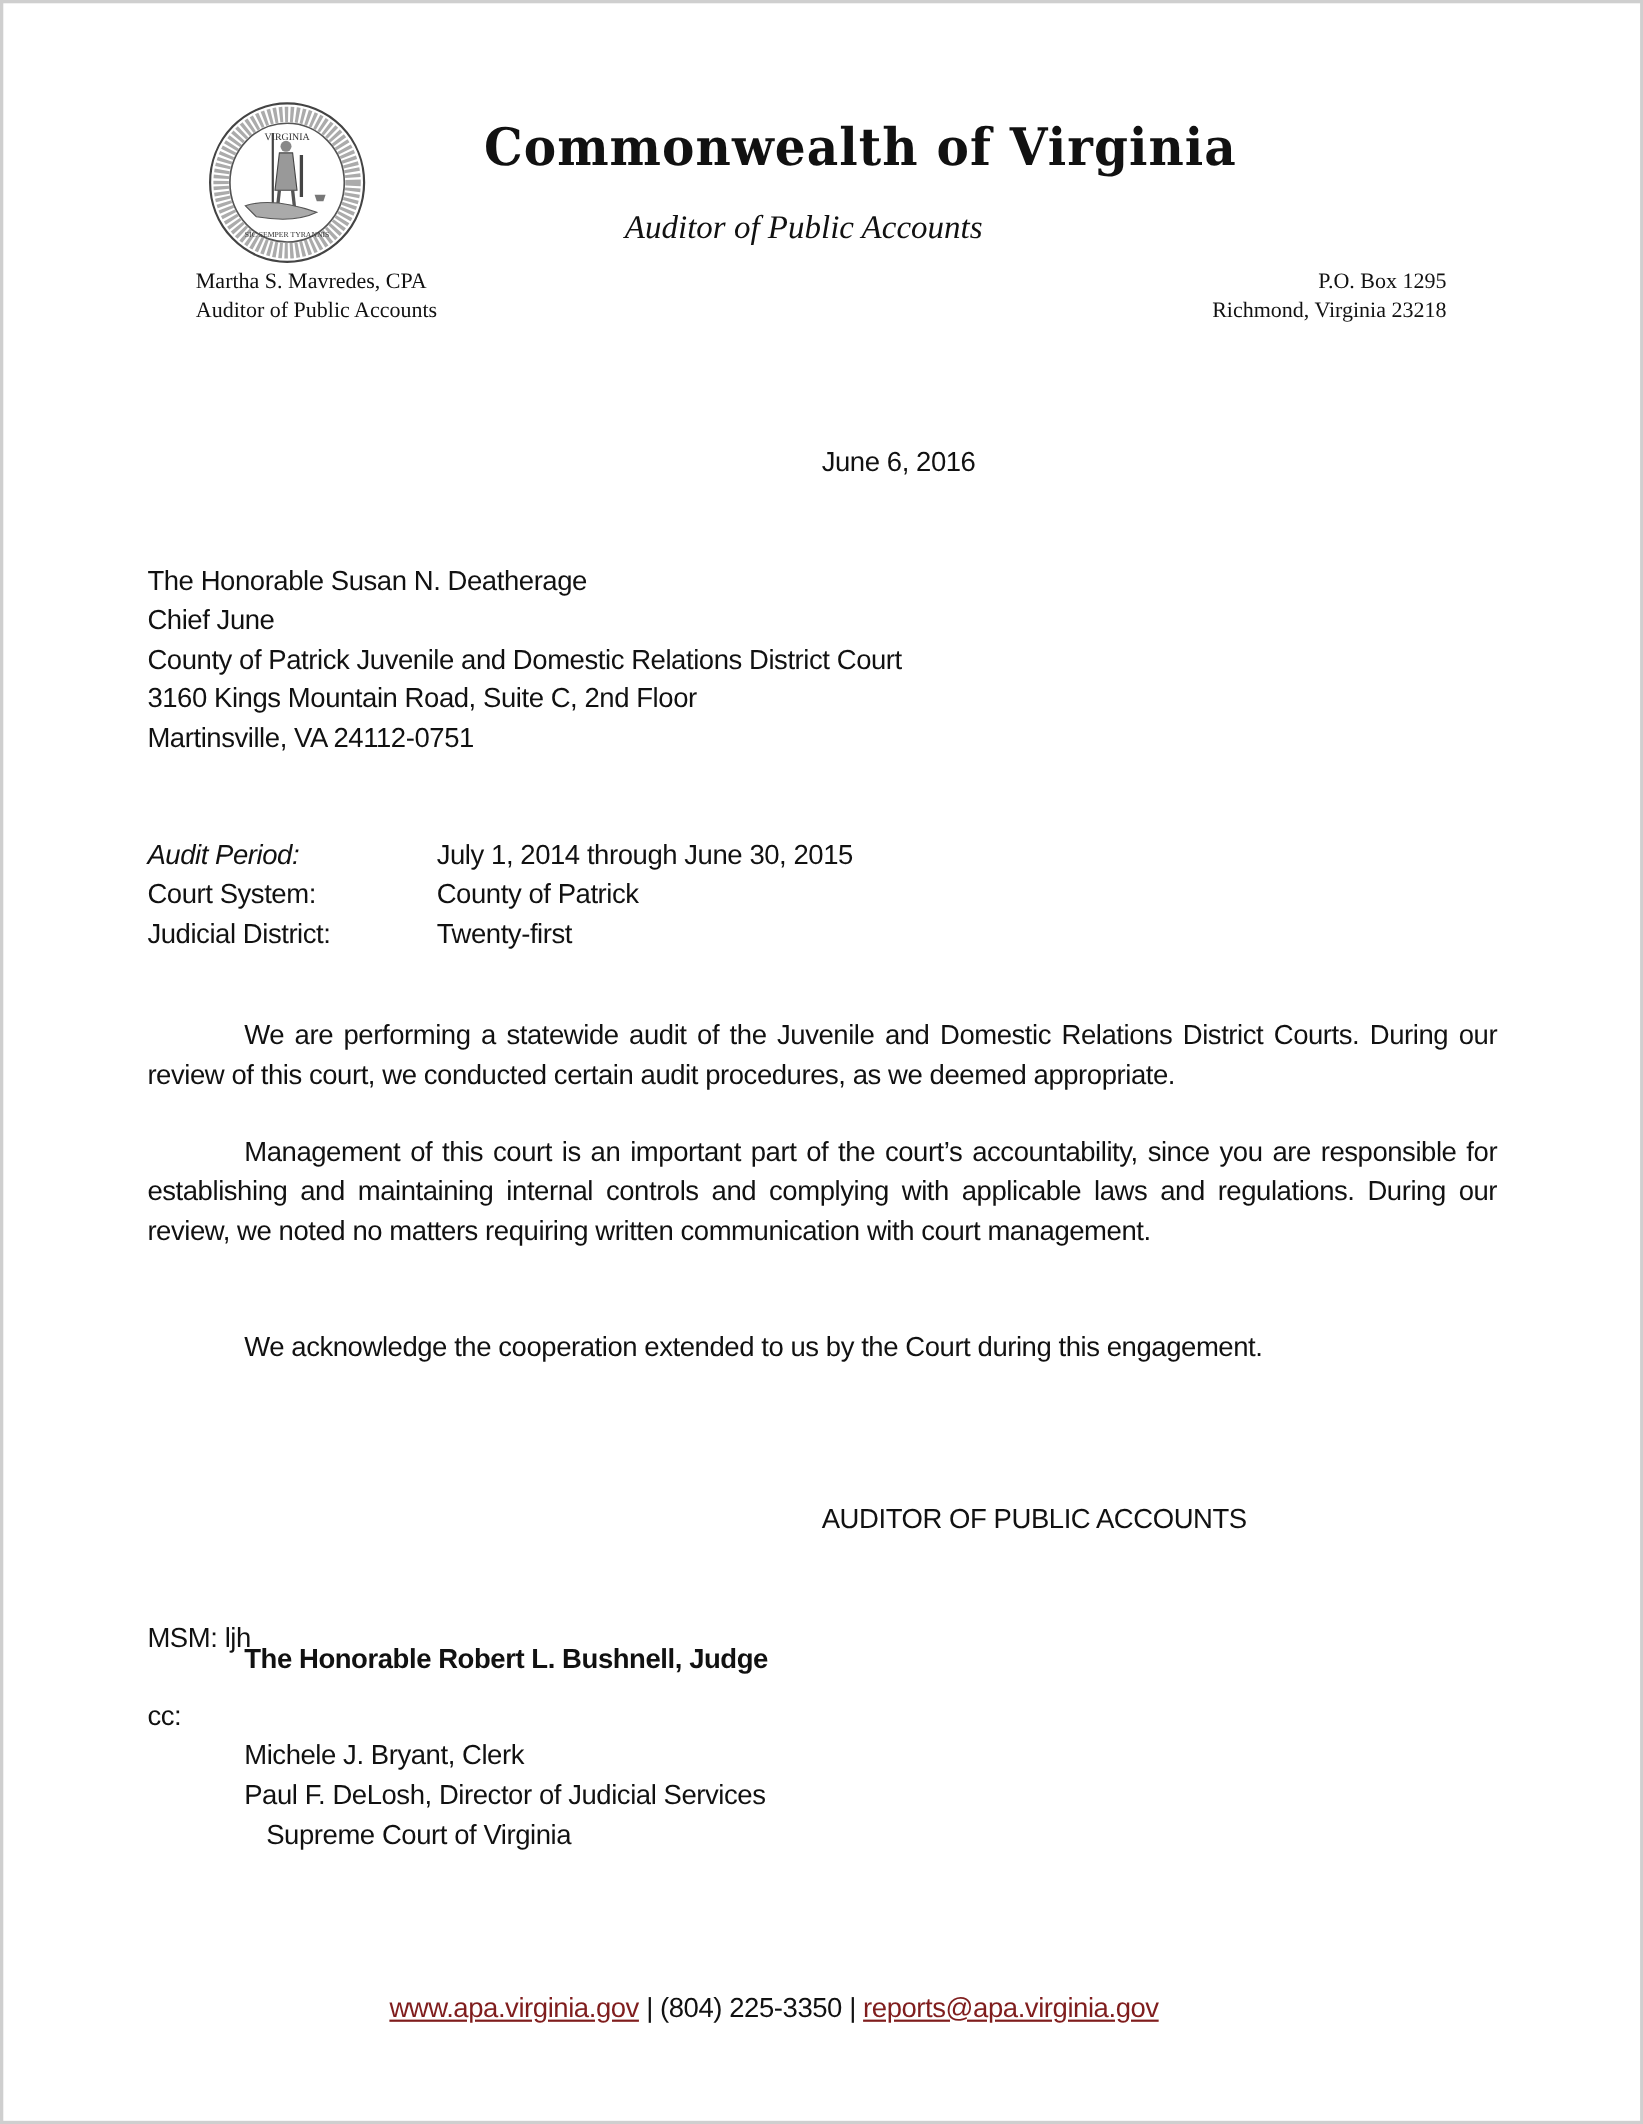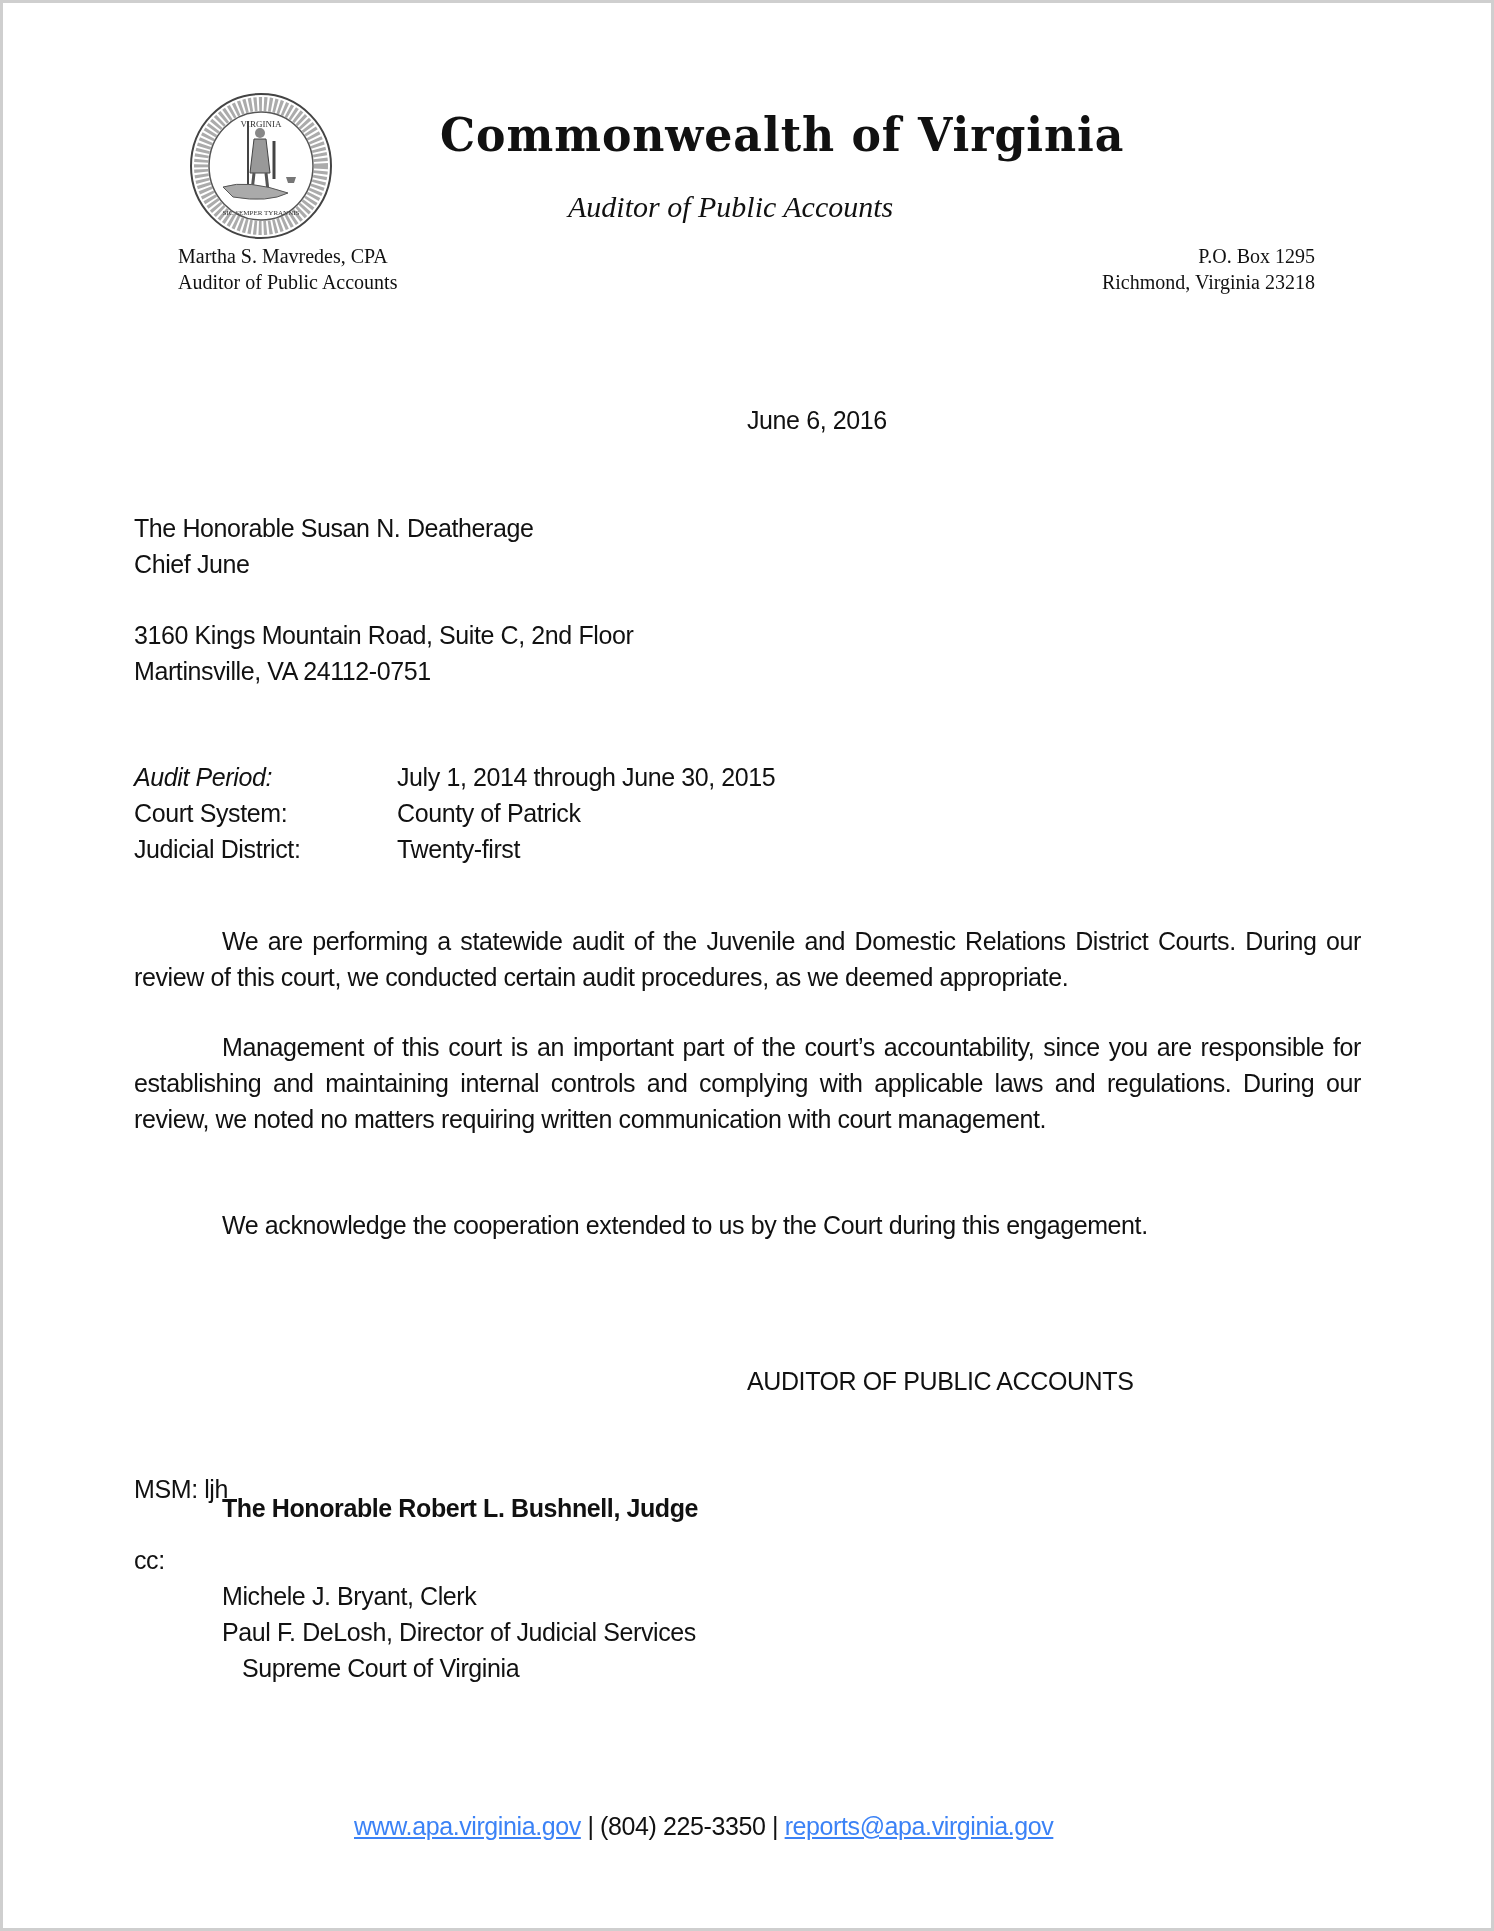--- a/index.html
+++ b/index.html
@@ -6,21 +6,21 @@
   body { width:1494px; height:1931px; background:#cfcfcf; position:relative; overflow:hidden; }
   .page { position:absolute; left:3px; top:3px; width:1488px; height:1925px; background:#ffffff; }
   .abs { position:absolute; white-space:nowrap; }
   .serif { font-family:"Liberation Serif","DejaVu Serif",serif; color:#111; }
   .sans { font-family:"Liberation Sans","DejaVu Sans",sans-serif; color:#111; font-size:25px; letter-spacing:-0.4px; }
   .title { font-family:"DejaVu Serif","Liberation Serif",serif; font-weight:bold; font-size:47px; letter-spacing:1px; color:#111; transform:scaleX(0.94); transform-origin:left top; }
   .subtitle { font-style:italic; font-size:30px; }
   .hdr { font-size:20px; line-height:26px; }
   .justify { position:absolute; left:131px; width:1227px; font-family:"Liberation Sans","DejaVu Sans",sans-serif; font-size:25px; letter-spacing:-0.4px; line-height:35.8px; color:#111; text-align:justify; }
   .indent { text-indent:88px; }
-  a.link { color:#3b82f6; }
+  a.link { color:#7f1d1d; }
 </style>
 </head>
 <body>
 
 <div class="page">
 
   <div class="abs" style="left:185px; top:88px; width:146px; height:150px;">
     <svg width="146" height="150" viewBox="0 0 146 150">
       <ellipse cx="73" cy="75" rx="70" ry="72" fill="#fff" stroke="#444" stroke-width="2"></ellipse>
       <ellipse cx="73" cy="75" rx="60" ry="62" fill="none" stroke="#666" stroke-width="14" stroke-dasharray="3 2" opacity="0.55"></ellipse>
@@ -47,20 +47,21 @@
   <div class="abs serif hdr" style="left:175px; top:240px;">Martha S. Mavredes, CPA</div>
   <div class="abs serif hdr" style="left:175px; top:266px;">Auditor of Public Accounts</div>
 
   <div class="abs serif hdr" style="right:176px; top:240px; text-align:right;">P.O. Box 1295</div>
   <div class="abs serif hdr" style="right:176px; top:266px; text-align:left;">Richmond, Virginia 23218</div>
 
   <div class="abs sans" style="left:744px; top:403px;">June 6, 2016</div>
 
   <div class="abs sans" style="left:131px; top:511px;">The Honorable Susan N. Deatherage</div>
   <div class="abs sans" style="left:131px; top:547px;">Chief June</div>
+  <div class="abs sans" style="left:131px; top:583px;">County of Patrick Juvenile and Domestic Relations District Court</div>
   <div class="abs sans" style="left:131px; top:618px;">3160 Kings Mountain Road, Suite C, 2nd Floor</div>
   <div class="abs sans" style="left:131px; top:654px;">Martinsville, VA  24112-0751</div>
 
   <div class="abs sans" style="left:131px; top:760px;font-style:italic;">Audit Period:</div>
   <div class="abs sans" style="left:394px; top:760px;">July 1, 2014 through June 30, 2015</div>
   <div class="abs sans" style="left:131px; top:796px;">Court System:</div>
   <div class="abs sans" style="left:394px; top:796px;">County of Patrick</div>
   <div class="abs sans" style="left:131px; top:832px;">Judicial District:</div>
   <div class="abs sans" style="left:394px; top:832px;">Twenty-first</div>
 

